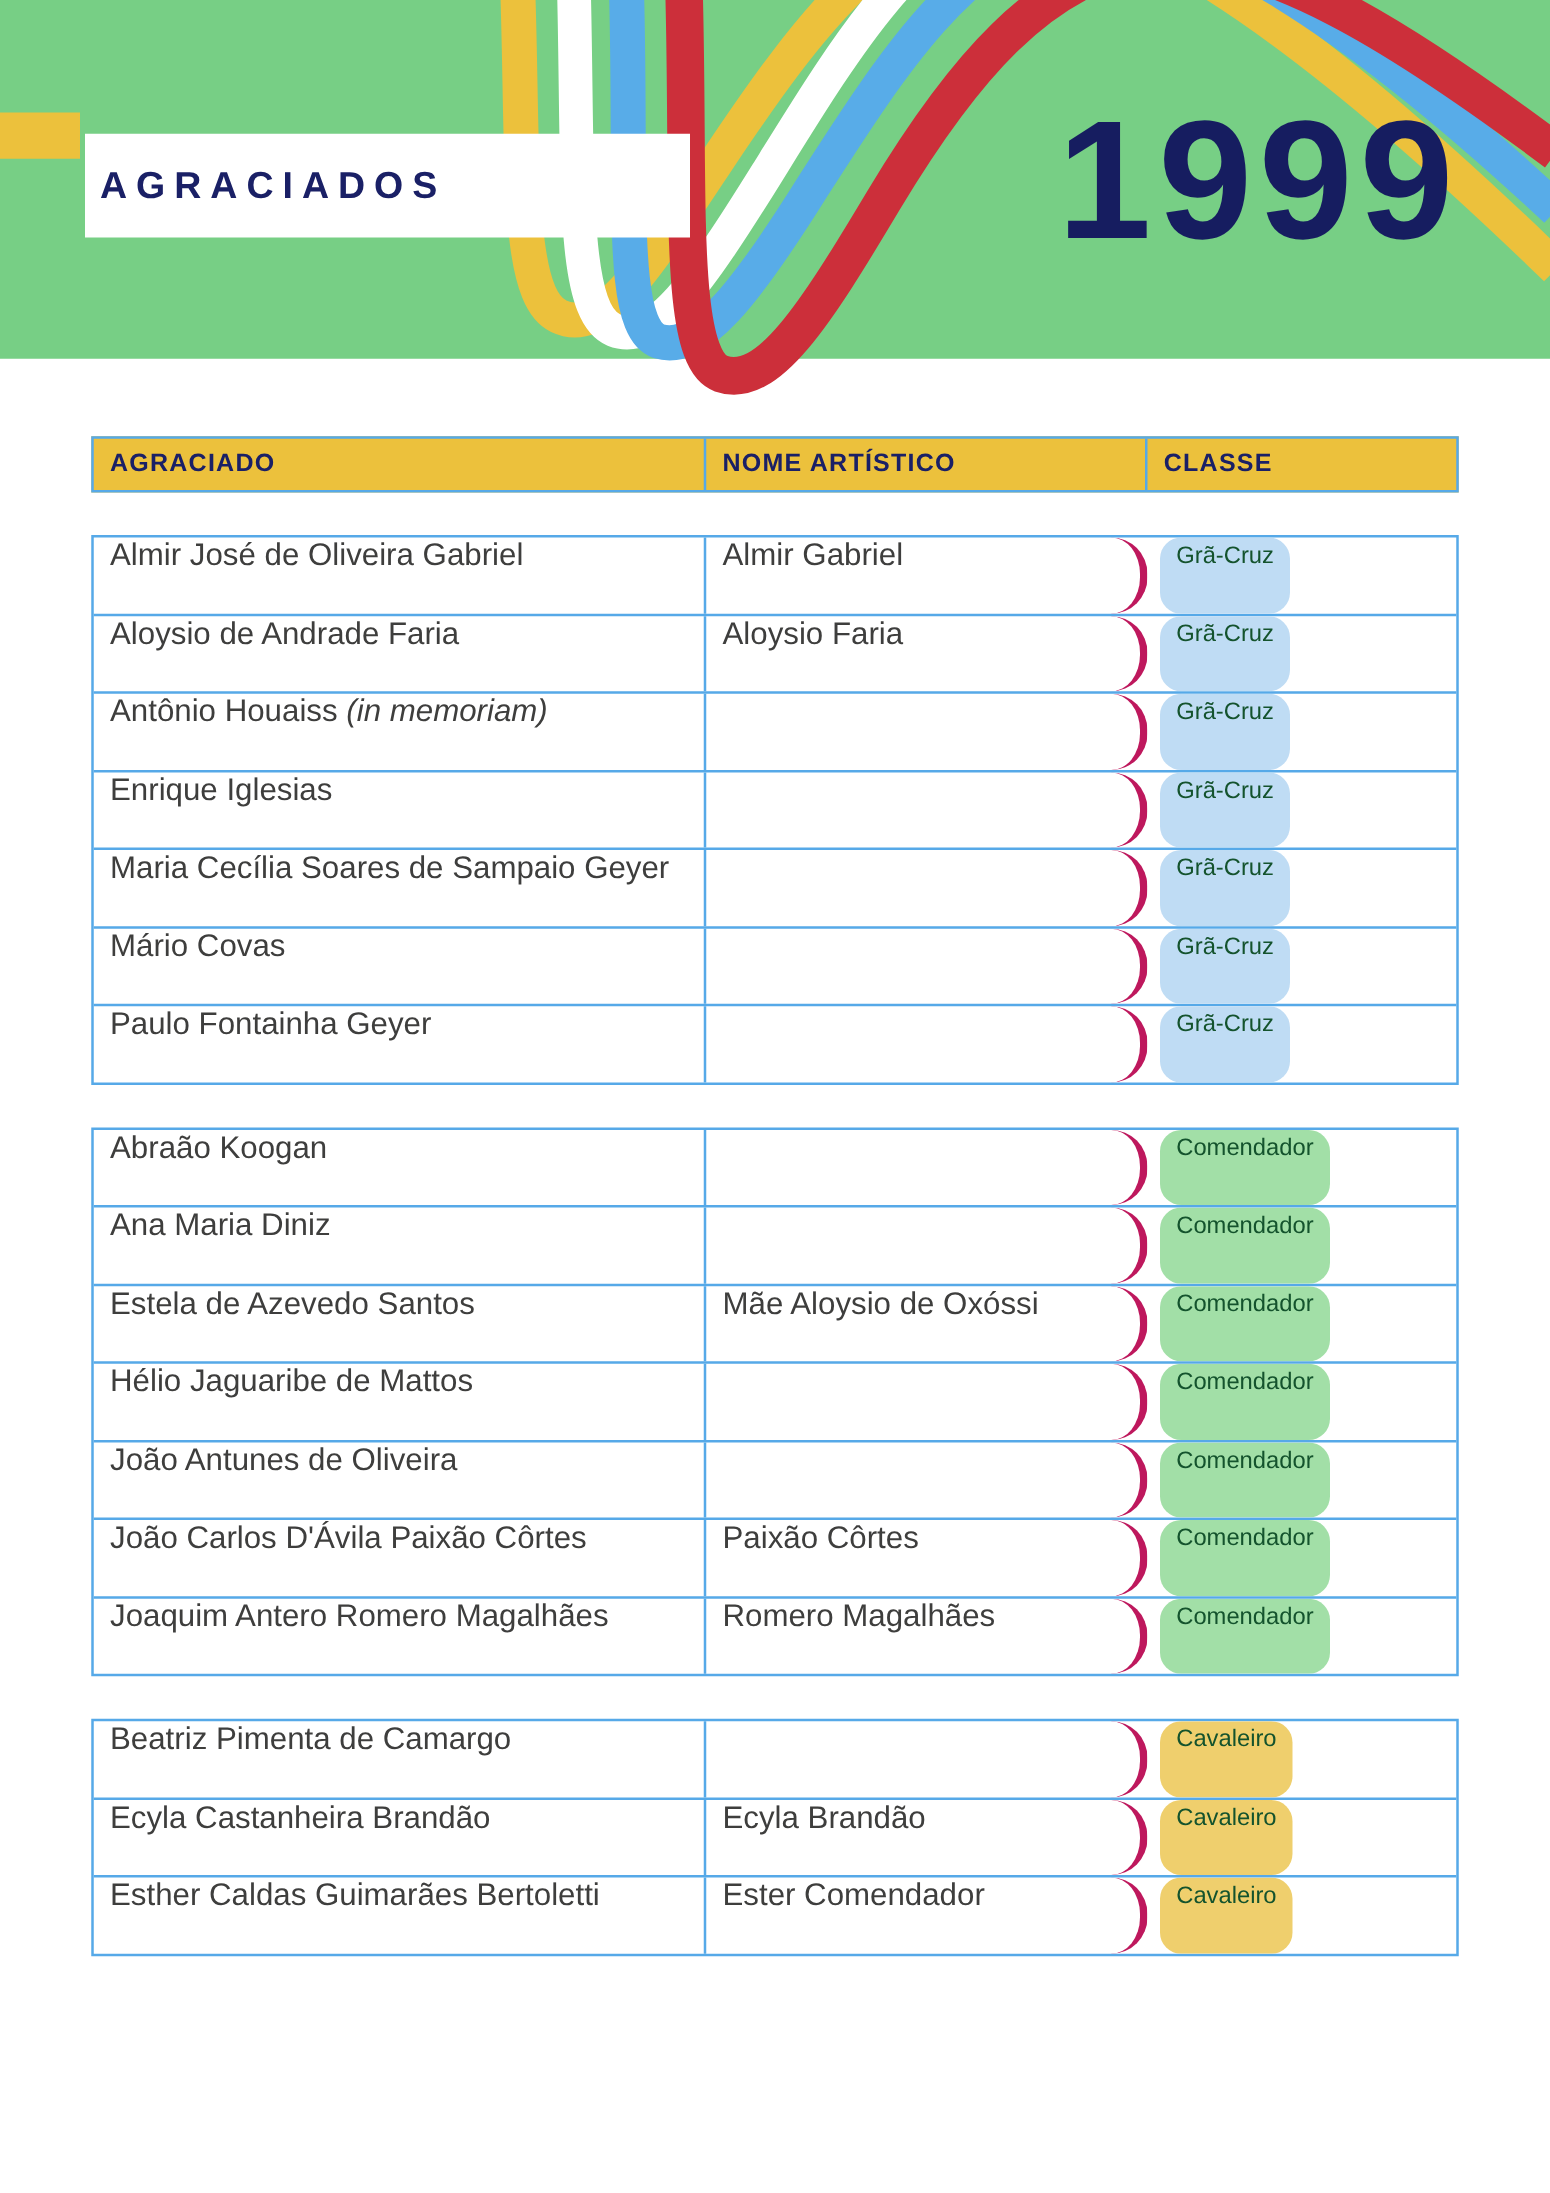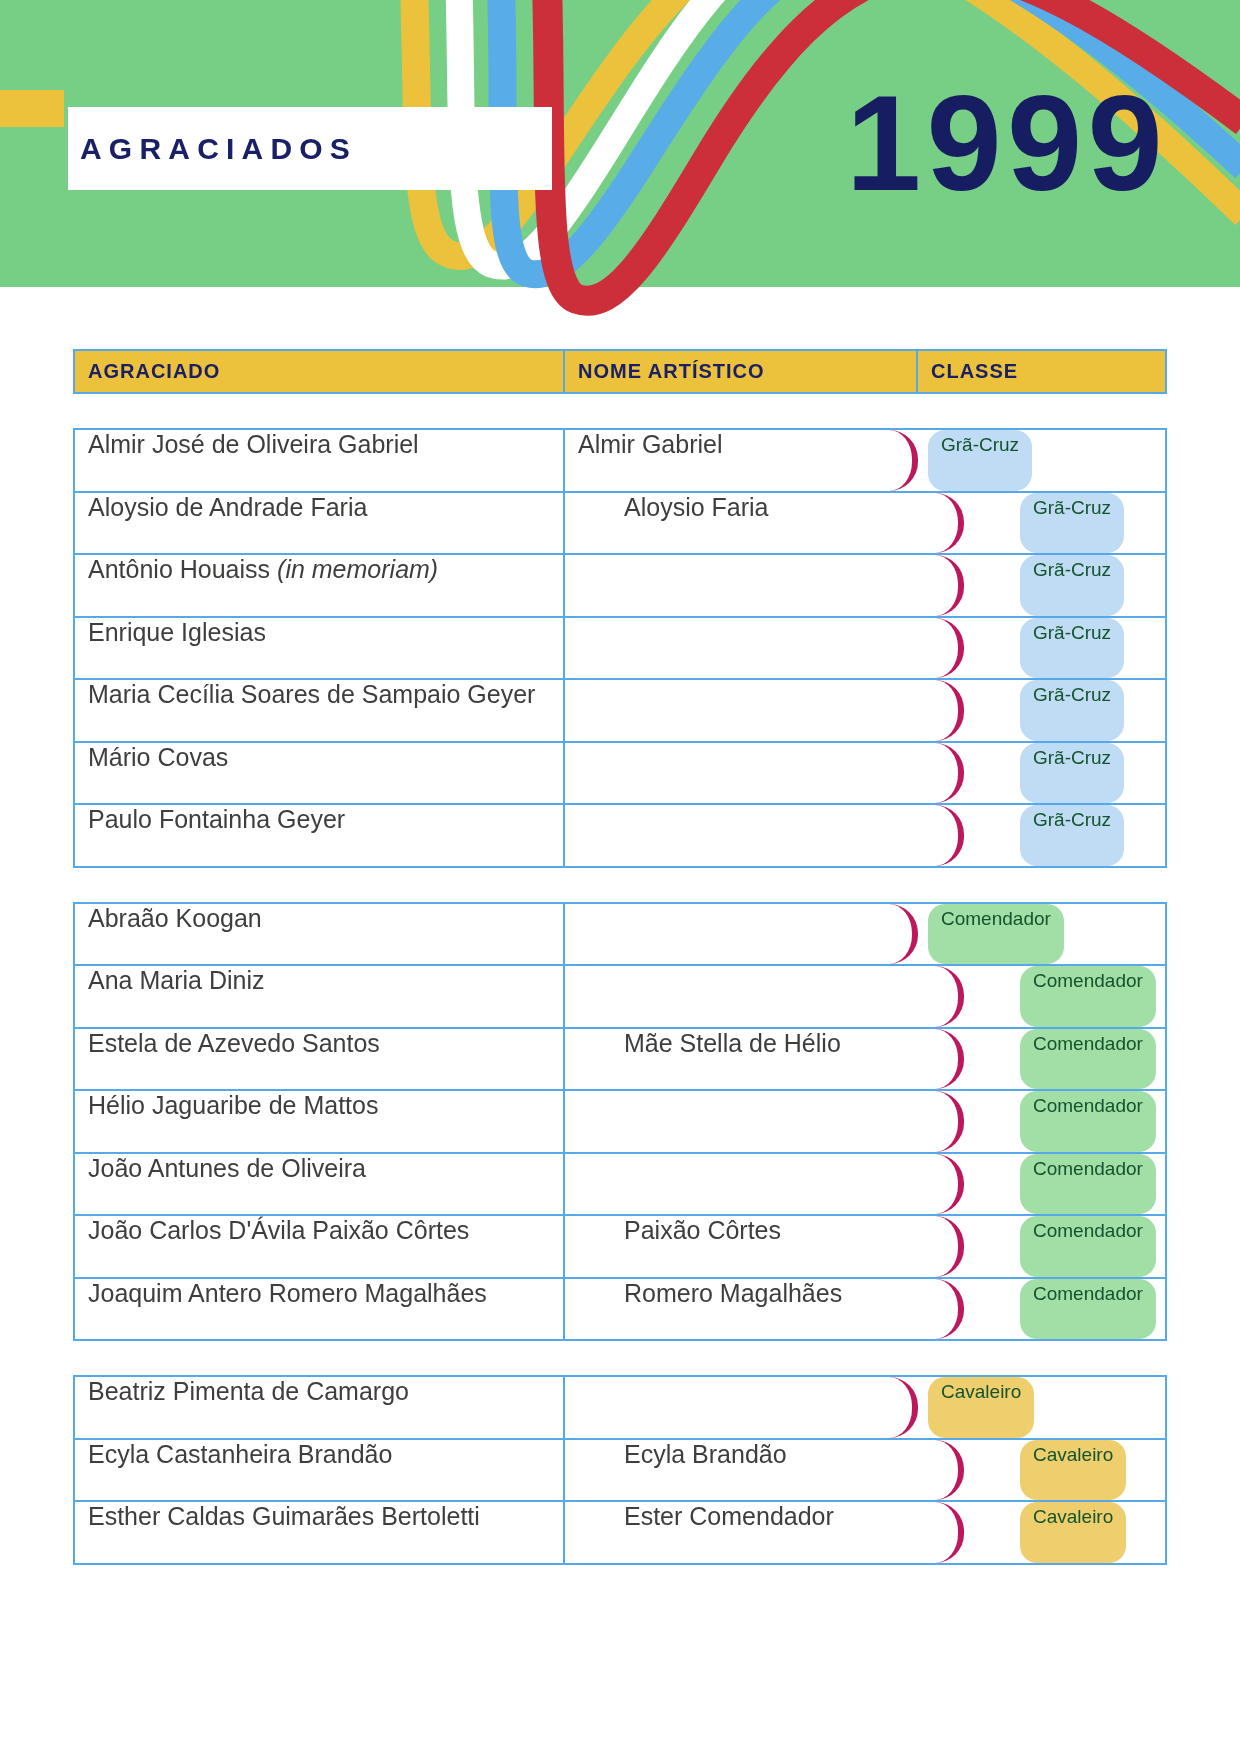--- a/index.html
+++ b/index.html
@@ -73,21 +73,21 @@
   .group{
     box-sizing:border-box;
     margin-top:34px;
     border:2px solid #56a9e8;
     background:#fff;
   }
   .row{
     display:flex;align-items:center;
     height:60.5px;
   }
-  .row + .row{border-top:2px solid #56a9e8;gap:46px;}
+  .row + .row{border-top:2px solid #56a9e8;}
   .cell{
     box-sizing:border-box;
     display:flex;
     height:100%;
     padding-left:13px;
     font-size:25px;
     color:#3e3e3d;
     white-space:nowrap;
     overflow:hidden;
   }
@@ -214,21 +214,21 @@
             </div>
             <div class="cell c2"></div>
             <div class="cell c3">
               <span class="badge" style="background: rgb(162, 223, 167);">Comendador</span>
             </div>
           </div>
           <div class="row">
             <div class="cell c1">
               <span>Estela de Azevedo Santos</span>
             </div>
-            <div class="cell c2">Mãe Stella de Hélio</div>
+            <div class="cell c2">Mãe Aloysio de Oxóssi</div>
             <div class="cell c3">
               <span class="badge" style="background: rgb(162, 223, 167);">Comendador</span>
             </div>
           </div>
           <div class="row">
             <div class="cell c1">
               <span>Hélio Jaguaribe de Mattos</span>
             </div>
             <div class="cell c2"></div>
             <div class="cell c3">

